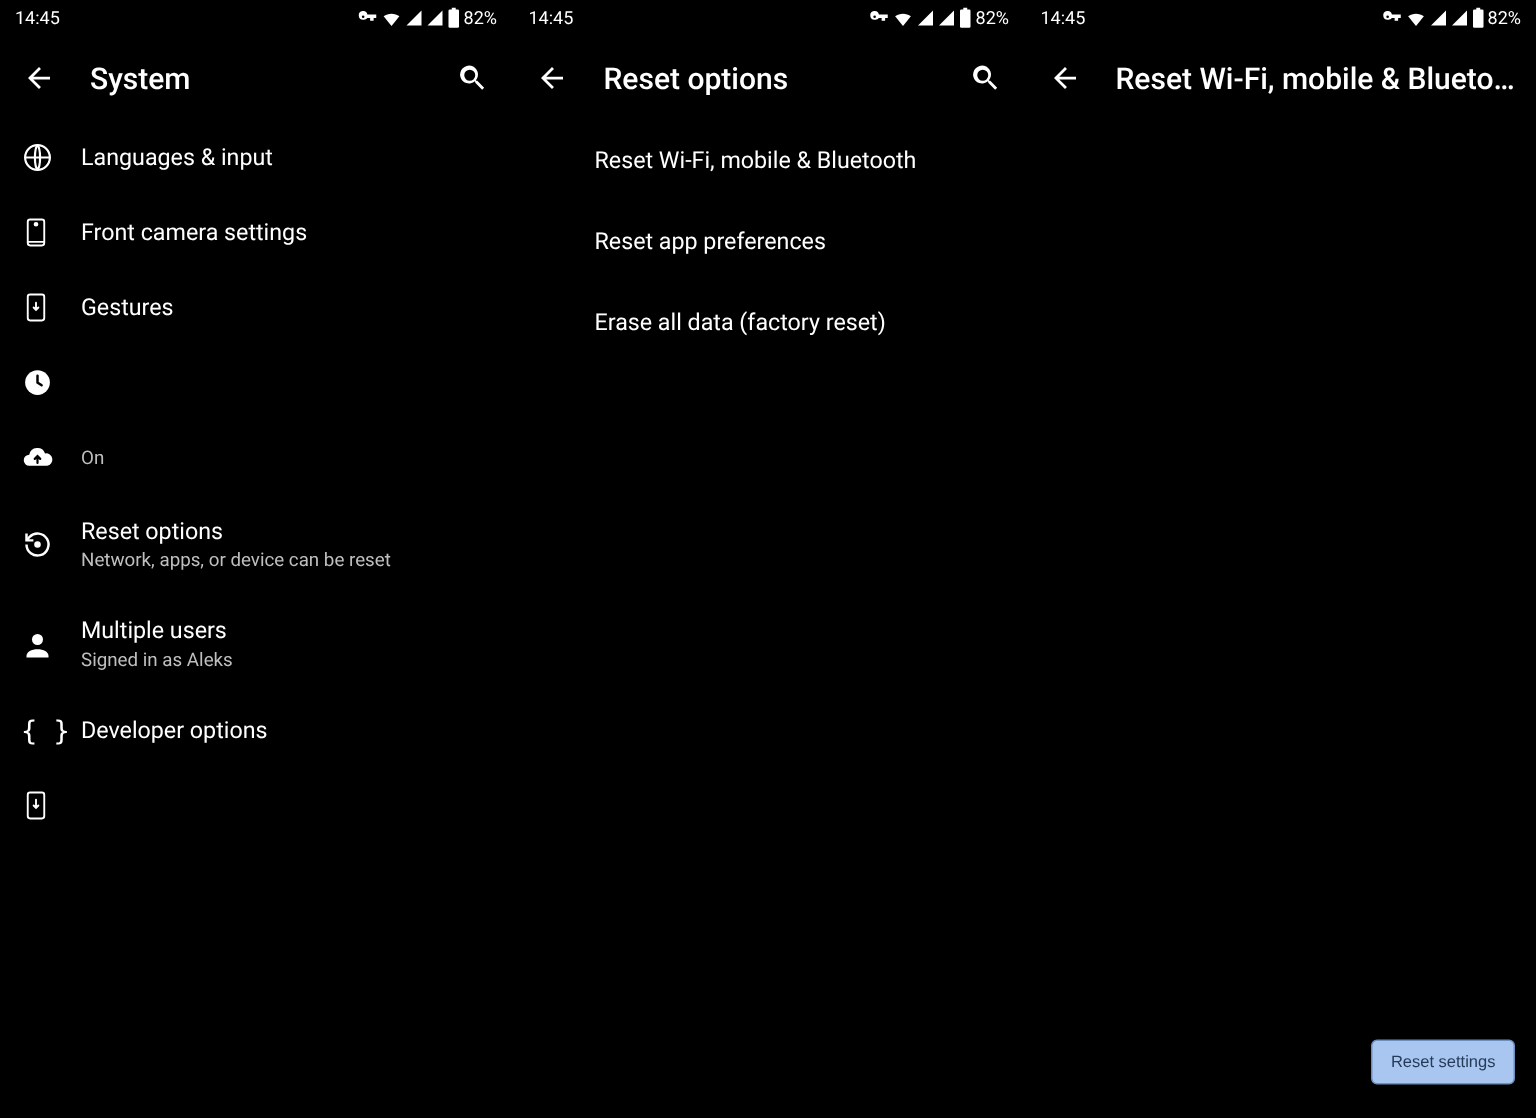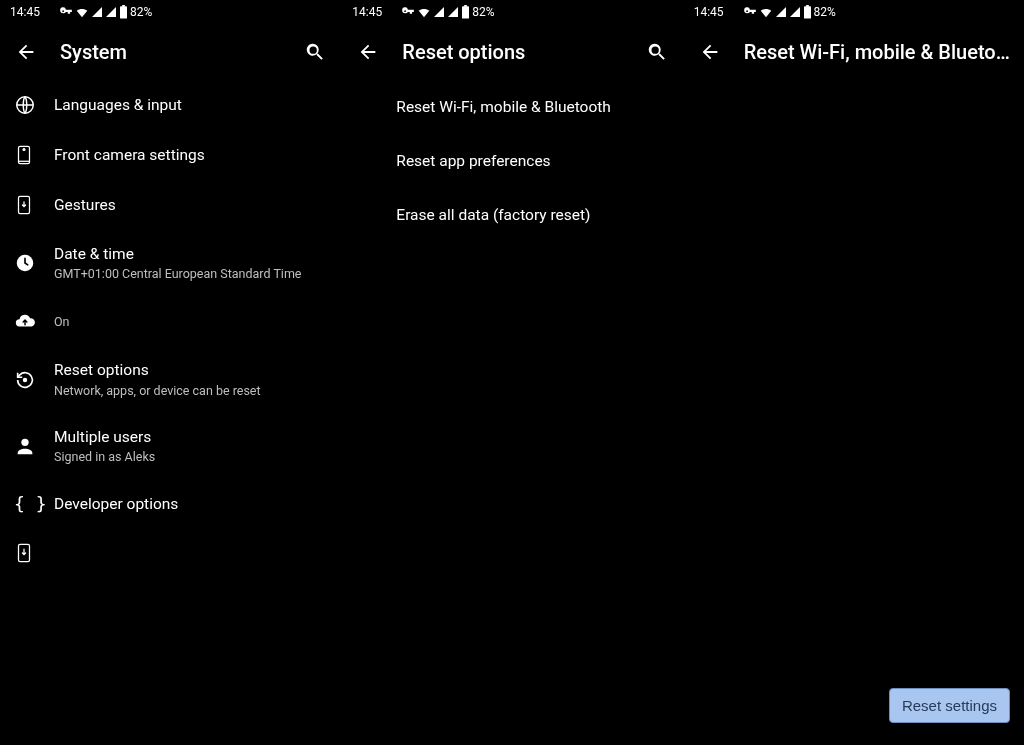--- a/index.html
+++ b/index.html
@@ -20,25 +20,24 @@
     display: flex;
     flex-direction: column;
   }
   .panel + .panel { border-left: 1px solid #000; }
 
   
   .status-bar {
     height: 24px;
     display: flex;
     align-items: center;
-    justify-content: flex-start;
+    justify-content: space-between;
     padding: 0 10px;
     font-size: 12px;
     color: #fff;
-    gap: 19px;
   }
   .status-right { display: flex; align-items: center; gap: 2px; }
   .status-right svg { display: block; }
 
   
   .header {
     height: 56px;
     display: flex;
     align-items: center;
     padding: 0 12px;
@@ -113,21 +112,21 @@
   
   .reset-btn {
     position: absolute;
     right: 14px;
     bottom: 22px;
     background: #a9c6f0;
     color: #253b59;
     border: 1px solid #6d8fbe;
     border-radius: 4px;
     padding: 8px 12px;
-    font-size: 15px;
+    font-size: 11px;
     font-weight: 500;
     cursor: pointer;
   }
 </style>
 </head>
 <body>
 
 <div class="panel">
 
   <div class="status-bar">
@@ -212,24 +211,20 @@
       </span>
     </div>
 
     <div class="list-item">
       <span class="icon-slot">
         <svg width="22" height="22" viewBox="0 0 24 24" fill="#fff">
             <circle cx="12" cy="12" r="9"></circle>
             <path d="M12 7v5l3 2" stroke="#000" stroke-width="1.8" fill="none" stroke-linecap="round"></path>
           </svg>
       </span>
-      <span class="text-slot">
-        <div class="primary">Date &amp; time</div>
-        <div class="secondary">GMT+01:00 Central European Standard Time</div>
-      </span>
     </div>
 
     <div class="list-item">
       <span class="icon-slot">
         <svg width="22" height="22" viewBox="0 0 24 24" fill="#fff">
             <path d="M19 18H6a4 4 0 0 1 0-8 6 6 0 0 1 11.5-1A4.5 4.5 0 0 1 19 18z"></path>
             <path d="M12 16v-5m-2 2l2-2 2 2" stroke="#000" stroke-width="1.6" fill="none" stroke-linecap="round"></path>
           </svg>
       </span>
       <span class="text-slot">

